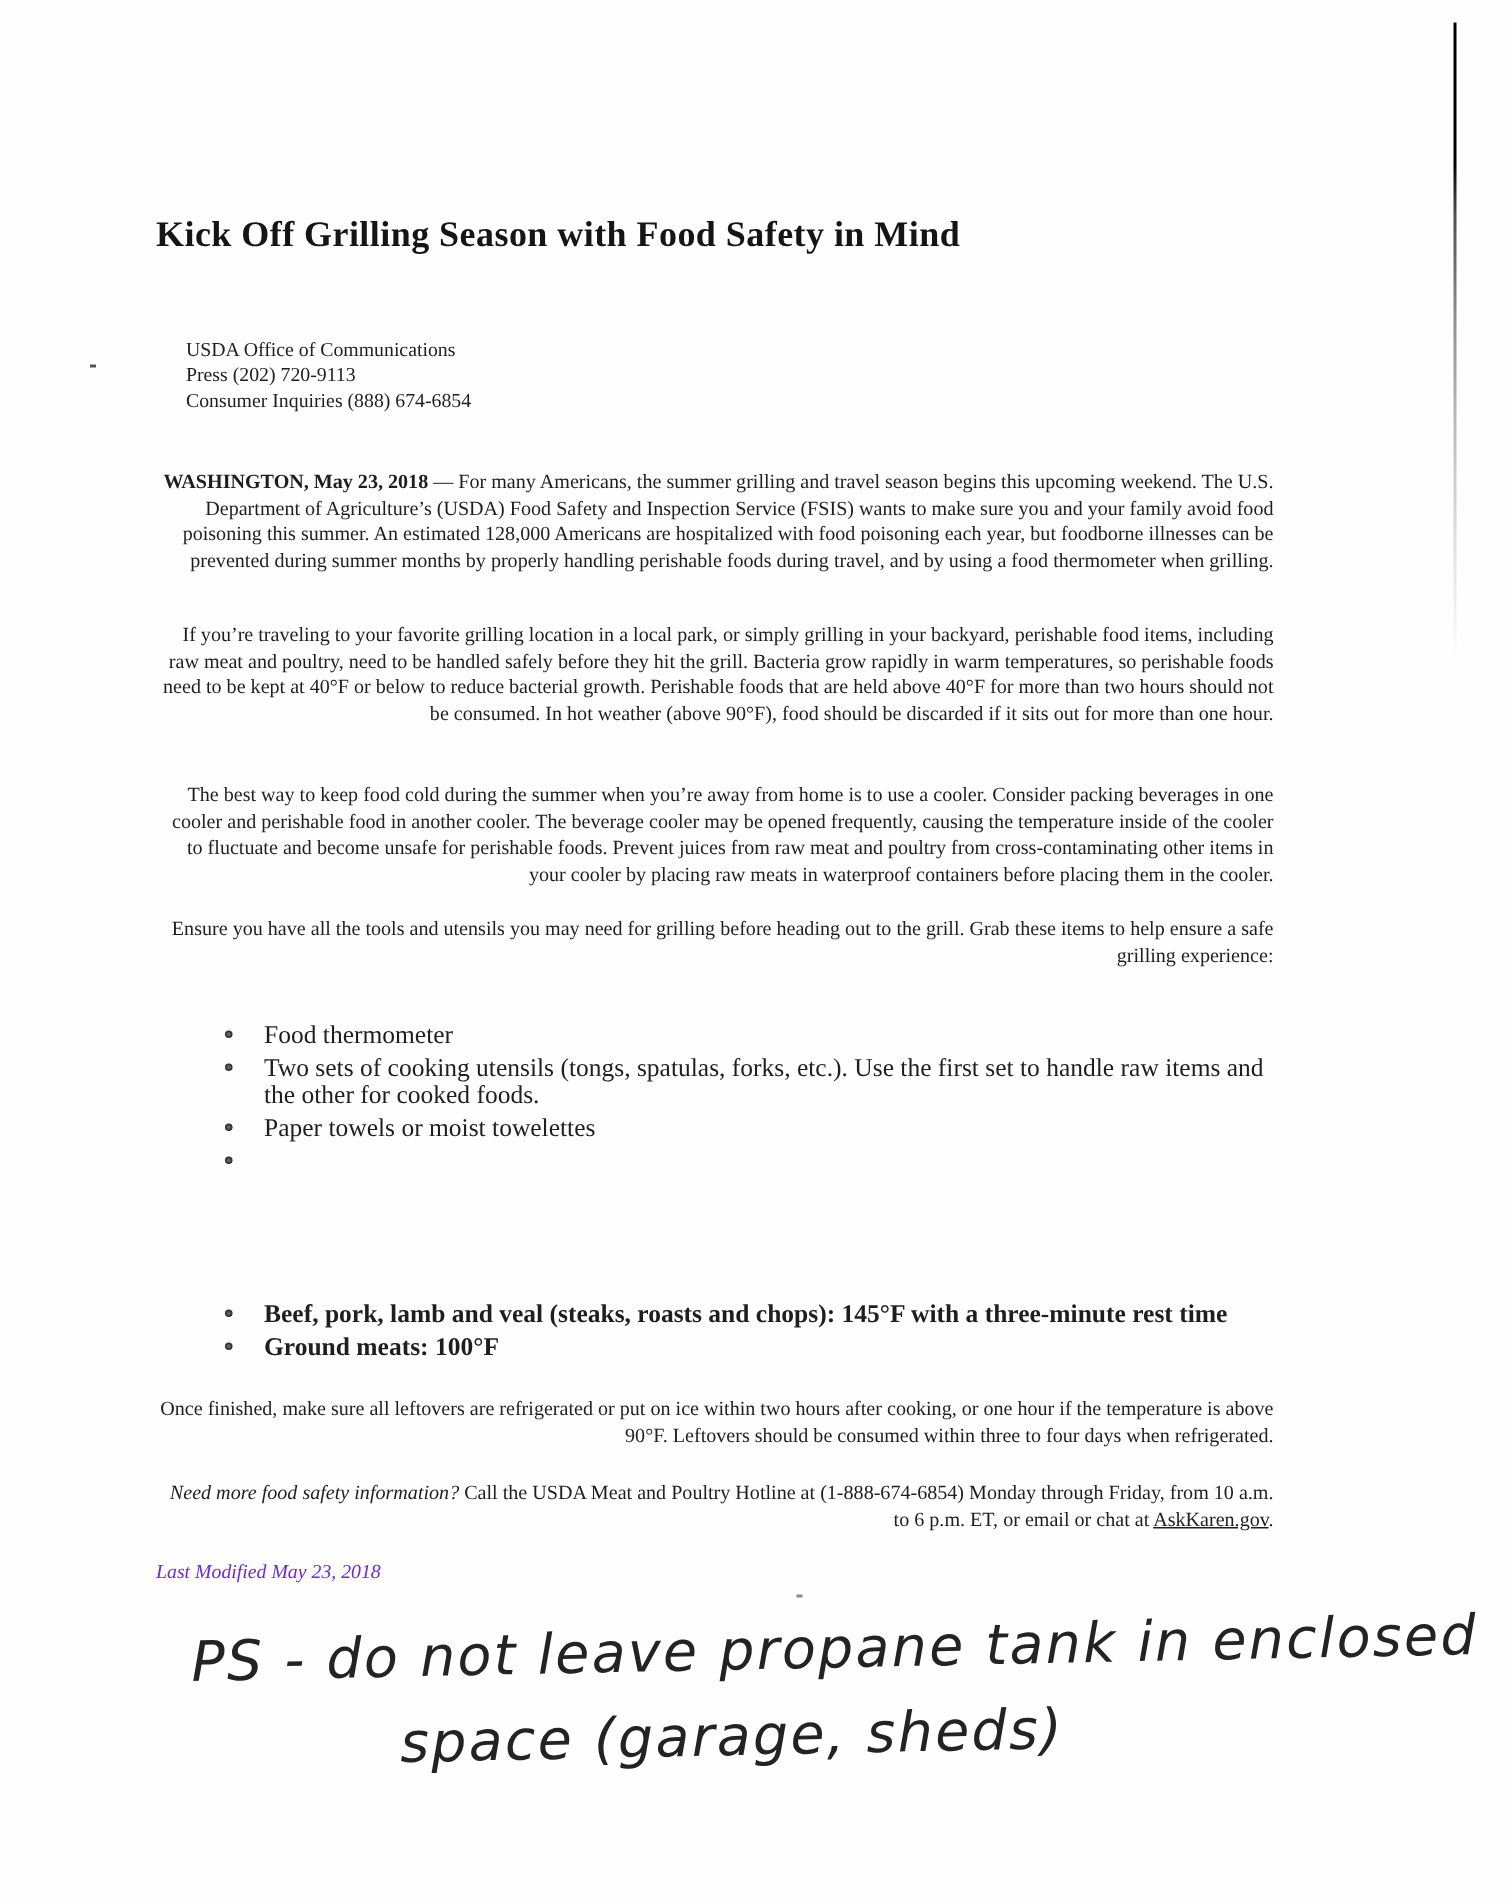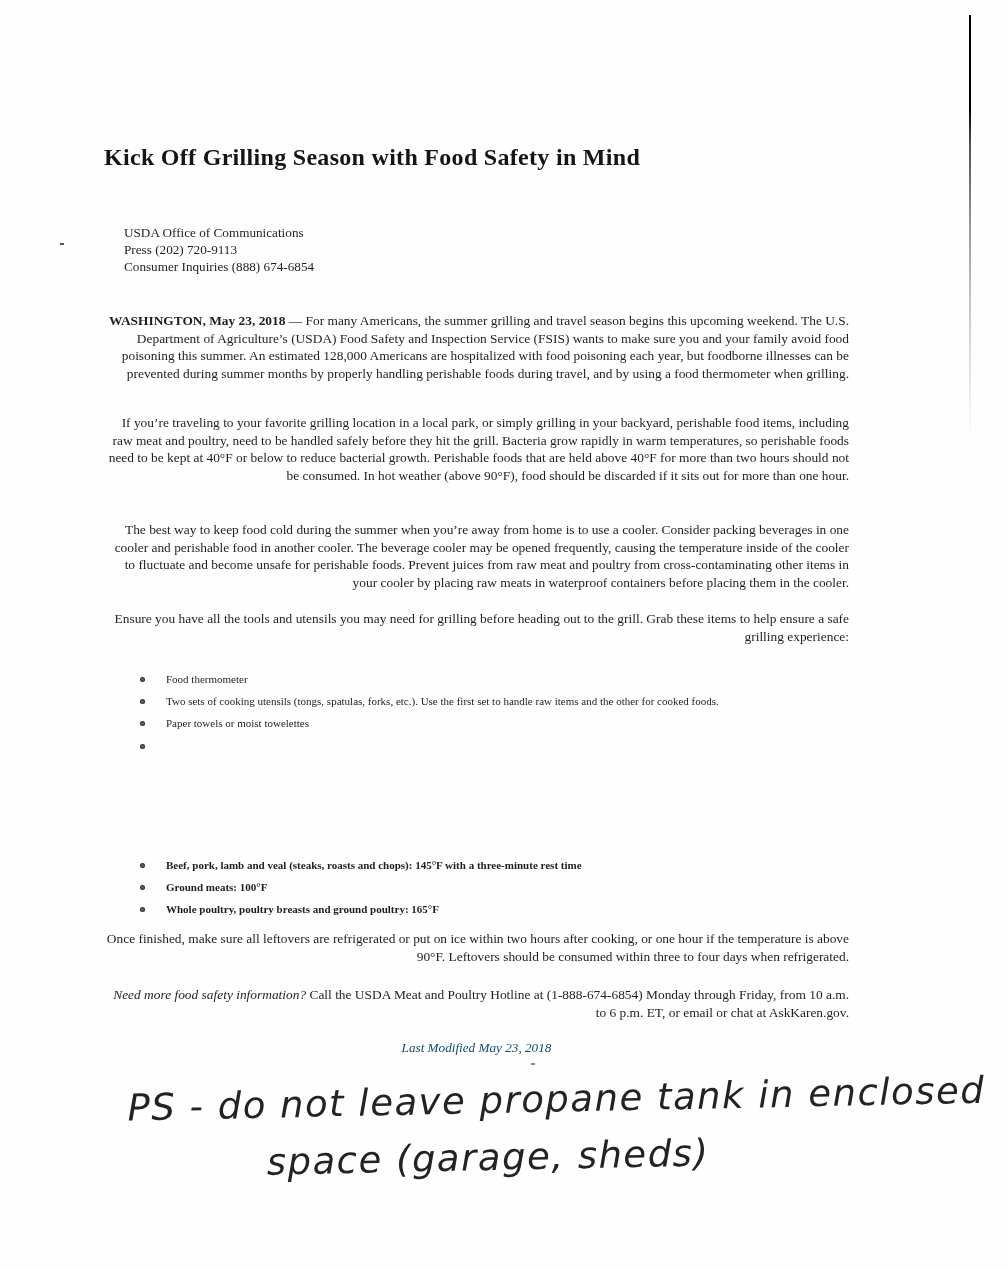--- a/index.html
+++ b/index.html
@@ -48,31 +48,32 @@
   .p1 { top: 312px; }
   .p2 { top: 414px; }
   .p3 { top: 521px; }
   .p4 { top: 610px; }
   .p5 { top: 793px; }
   .p6 { top: 930px; }
   .p7 { top: 986px; }
   .bold-lead { font-weight: bold; }
   .italic-lead { font-style: italic; }
   .link-text {
+    text-decoration: underline;
     color: #1e1e1e;
     cursor: pointer;
   }
   ul.doc-list {
     position: absolute;
     left: 104px;
     width: 745px;
-    margin: 6px;
+    margin: 16px;
     padding: 0;
     list-style: none;
-    font-size: 11px;
+    font-size: 17px;
     line-height: 17.6px;
     color: #1e1e1e;
   }
   .list-1 { top: 665px; }
   .list-2 { top: 851px; font-weight: bold; }
   ul.doc-list li {
     position: relative;
     padding-left: 56px;
     margin-bottom: 4.6px;
   }
@@ -83,24 +84,24 @@
     width: 5px;
     height: 5px;
     border-radius: 50%;
     background: radial-gradient(circle at 50% 50%, #777 0%, #222 70%);
   }
   .footer-modified {
     position: absolute;
     left: 104px;
     top: 1040px;
     width: 745px;
-    text-align: center;
+    text-align: left;
     font-size: 13.2px;
     font-style: italic;
-    color: #0c4a6e;
+    color: #6d28d9;
   }
   .handwriting {
     position: absolute;
     left: 128px;
     top: 1078px;
     width: 820px;
     transform: rotate(-1.2deg);
     font-family: "DejaVu Sans", sans-serif;
     font-style: italic;
     font-weight: 400;
@@ -165,21 +166,20 @@
     <li><span class="bullet"></span><span>Food thermometer</span></li>
     <li><span class="bullet"></span><span>Two sets of cooking utensils (tongs, spatulas, forks, etc.). Use the first set to handle raw items and the other for cooked foods.</span></li>
     <li><span class="bullet"></span><span>Paper towels or moist towelettes</span></li>
     <li><span class="bullet"></span></li>
   </ul>
 
 
   <ul class="doc-list list-2">
     <li><span class="bullet"></span><span>Beef, pork, lamb and veal (steaks, roasts and chops): 145°F with a three-minute rest time</span></li>
     <li><span class="bullet"></span><span>Ground meats: 100°F</span></li>
-    <li><span class="bullet"></span><span>Whole poultry, poultry breasts and ground poultry: 165°F</span></li>
   </ul>
 
   <p class="body-par p6">Once finished, make sure all leftovers are refrigerated or put on ice within two hours after cooking, or one hour if the temperature is above 90°F. Leftovers should be consumed within three to four days when refrigerated.</p>
 
   <p class="body-par p7"><span class="italic-lead">Need more food safety information?</span><span> Call the USDA Meat and Poultry Hotline at (1-888-674-6854) Monday through Friday, from 10 a.m. to 6 p.m. ET, or email or chat at </span><span class="link-text">AskKaren.gov</span><span>.</span></p>
 
   <div class="footer-modified">Last Modified May 23, 2018</div>
 
   <div class="handwriting">
     <div class="hw-line1">PS - do not leave propane tank in enclosed</div>

